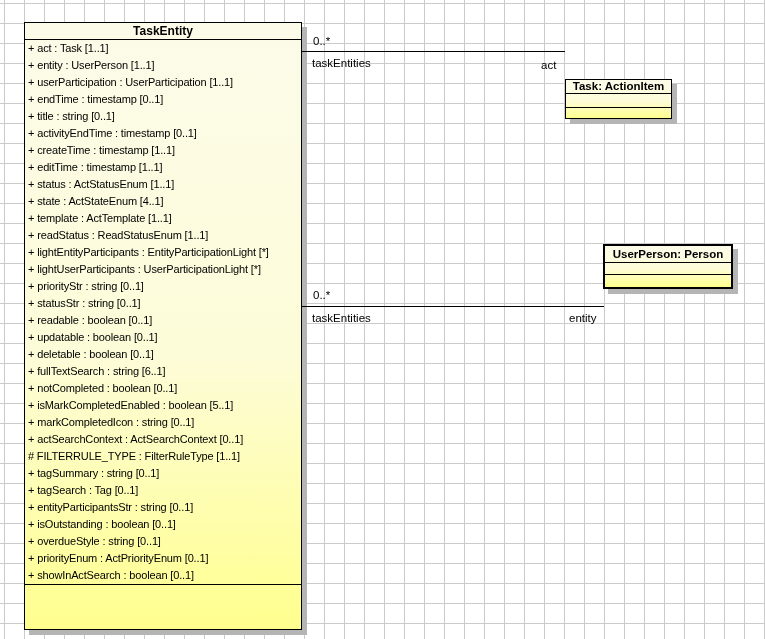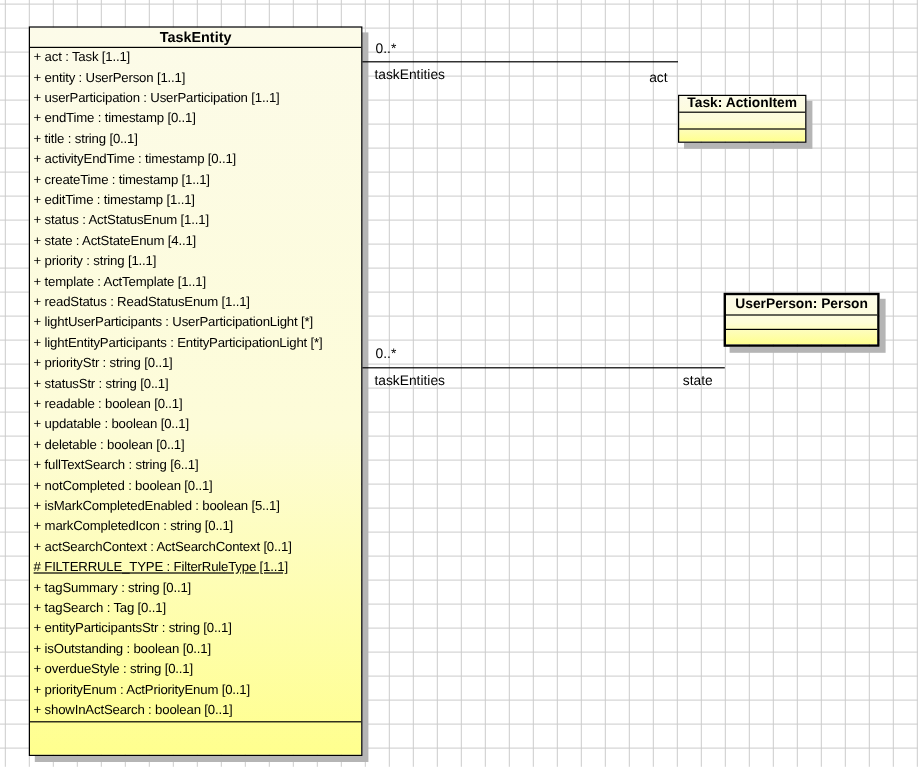--- a/index.html
+++ b/index.html
@@ -47,21 +47,21 @@
   .task-entity .uml-title { font-size: 12px; height: 16px; line-height: 16px; }
   .uml-attrs { flex: 0 0 auto; }
   .attr-row {
     font-size: 11px;
     letter-spacing: -0.15px;
     height: 17px; line-height: 17px;
     padding-left: 3px;
     white-space: nowrap;
     overflow: hidden;
   }
-  .attr-row.underlined { text-decoration: underline; }
+  .attr-row.underlined { }
   .uml-footer-sep { flex: 1 1 auto; border-top: 1px solid var(--border, #000); }
 
   
   .uml-class.small .uml-title { font-size: 11.5px; }
   .task-box { left: 565px; top: 42px; width: 107px; height: 40px; margin-top: 37px; }
   .task-box .uml-title { height: 13px; line-height: 13px; }
   .task-box .uml-mid { height: 13px; border-bottom: 1px solid var(--border, #000); }
   .task-box .uml-footer { flex: 1 1 auto; }
 
   .user-box { left: 603px; top: 244px; width: 130px; height: 45px; border-width: 2px; }
@@ -102,25 +102,24 @@
         <div class="attr-row">+ act : Task [1..1]</div>
         <div class="attr-row">+ entity : UserPerson [1..1]</div>
         <div class="attr-row">+ userParticipation : UserParticipation [1..1]</div>
         <div class="attr-row">+ endTime : timestamp [0..1]</div>
         <div class="attr-row">+ title : string [0..1]</div>
         <div class="attr-row">+ activityEndTime : timestamp [0..1]</div>
         <div class="attr-row">+ createTime : timestamp [1..1]</div>
         <div class="attr-row">+ editTime : timestamp [1..1]</div>
         <div class="attr-row">+ status : ActStatusEnum [1..1]</div>
         <div class="attr-row">+ state : ActStateEnum [4..1]</div>
-        <div class="attr-row">+ priority : string [1..1]</div>
         <div class="attr-row">+ template : ActTemplate [1..1]</div>
         <div class="attr-row">+ readStatus : ReadStatusEnum [1..1]</div>
+        <div class="attr-row">+ lightEntityParticipants : EntityParticipationLight [*]</div>
         <div class="attr-row">+ lightUserParticipants : UserParticipationLight [*]</div>
-        <div class="attr-row">+ lightEntityParticipants : EntityParticipationLight [*]</div>
         <div class="attr-row">+ priorityStr : string [0..1]</div>
         <div class="attr-row">+ statusStr : string [0..1]</div>
         <div class="attr-row">+ readable : boolean [0..1]</div>
         <div class="attr-row">+ updatable : boolean [0..1]</div>
         <div class="attr-row">+ deletable : boolean [0..1]</div>
         <div class="attr-row">+ fullTextSearch : string [6..1]</div>
         <div class="attr-row">+ notCompleted : boolean [0..1]</div>
         <div class="attr-row">+ isMarkCompletedEnabled : boolean [5..1]</div>
         <div class="attr-row">+ markCompletedIcon : string [0..1]</div>
         <div class="attr-row">+ actSearchContext : ActSearchContext [0..1]</div>
@@ -143,21 +142,21 @@
 
   <div class="uml-class small task-box">
     <div class="uml-title">Task: ActionItem</div>
     <div class="uml-mid"></div>
     <div class="uml-footer"></div>
   </div>
 
   <div class="assoc-line line-entity"></div>
   <div class="assoc-label mult-entity">0..*</div>
   <div class="assoc-label role-entity-near">taskEntities</div>
-  <div class="assoc-label role-entity-far">state</div>
+  <div class="assoc-label role-entity-far">entity</div>
 
   <div class="uml-class small user-box">
     <div class="uml-title">UserPerson: Person</div>
     <div class="uml-mid"></div>
     <div class="uml-footer"></div>
   </div>
 
 </div>
 
 </body></html>

